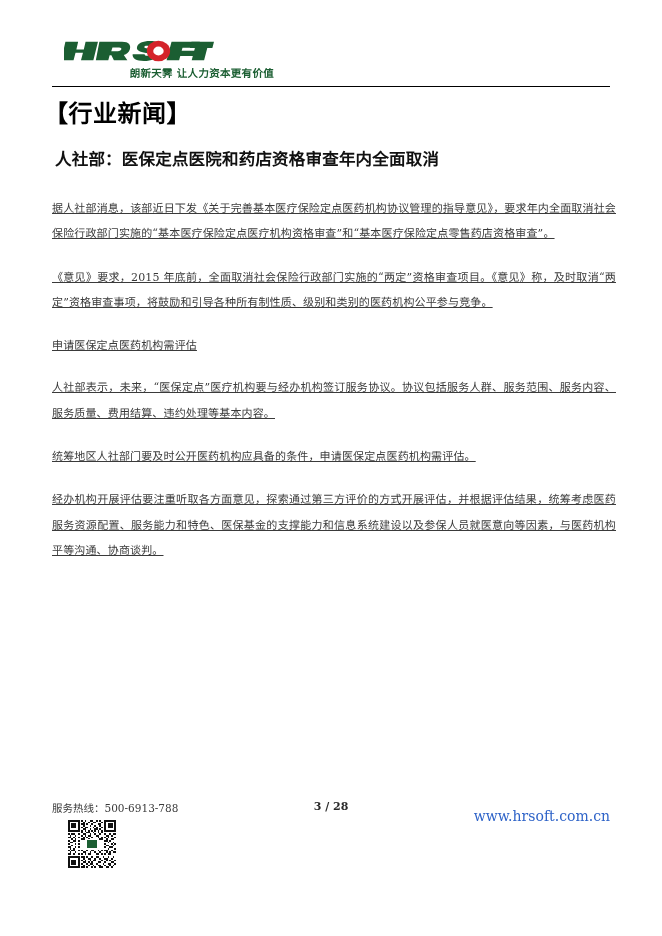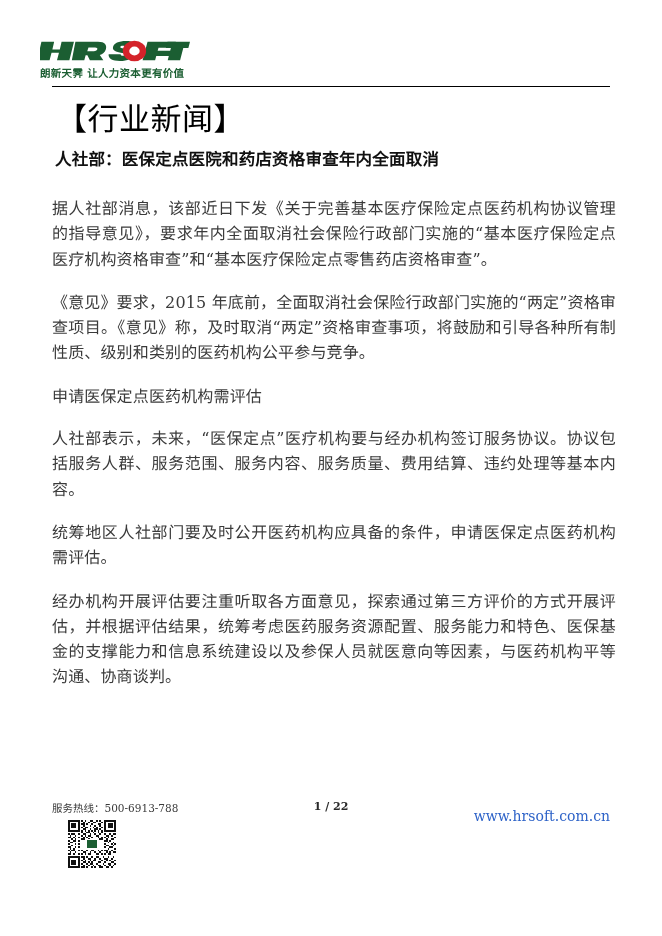--- a/index.html
+++ b/index.html
@@ -29,23 +29,24 @@
   
   .header {
     position: absolute;
     left: 0;
     top: 0;
     width: 662px;
     height: 92px;
   }
   .logo-block {
     position: absolute;
-    left: 40px;
+    left: 64px;
     top: 36px;
     width: 210px;
+    text-align: right;
   }
   .logo-wordmark {
     height: 30px;
     display: block;
   }
   .logo-tagline {
     margin-top: 1px;
     font-family: "DejaVu Sans", "Liberation Sans", sans-serif;
     font-size: 10.5px;
     font-weight: bold;
@@ -59,25 +60,25 @@
     left: 52px;
     top: 86px;
     width: 558px;
     height: 0;
     border-top: 1.4px solid #000000;
   }
 
   
   .section-title {
     position: absolute;
-    left: 56px;
+    left: 44px;
     top: 94px;
     font-family: "DejaVu Serif", "Liberation Serif", serif;
-    font-size: 31px;
-    font-weight: normal;
+    font-size: 24px;
+    font-weight: bold;
     letter-spacing: 0.5px;
     color: #000;
     white-space: nowrap;
   }
   .article-title {
     position: absolute;
     left: 55px;
     top: 148px;
     width: 560px;
     font-family: "DejaVu Serif", "Liberation Serif", serif;
@@ -90,26 +91,27 @@
 
   
   .body-col {
     position: absolute;
     left: 52px;
     top: 196px;
     width: 564px;
   }
   .para {
     font-family: "DejaVu Serif", "Liberation Serif", serif;
-    font-size: 16px;
+    font-size: 11px;
     line-height: 25.3px;
     color: #3a3a3a;
     text-align: justify;
     margin: 0 0 18px 0;
     letter-spacing: 0.15px;
+    text-decoration: underline;
   }
   .para.indent {
     text-indent: 0;
   }
   .para.sub {
     margin-bottom: 17px;
   }
 
   
   .footer-rule {
@@ -216,21 +218,21 @@
     <p class="para sub">申请医保定点医药机构需评估</p>
     <p class="para indent">人社部表示，未来，“医保定点”医疗机构要与经办机构签订服务协议。协议包括服务人群、服务范围、服务内容、服务质量、费用结算、违约处理等基本内容。</p>
     <p class="para indent">统筹地区人社部门要及时公开医药机构应具备的条件，申请医保定点医药机构需评估。</p>
     <p class="para indent">经办机构开展评估要注重听取各方面意见，探索通过第三方评价的方式开展评估，并根据评估结果，统筹考虑医药服务资源配置、服务能力和特色、医保基金的支撑能力和信息系统建设以及参保人员就医意向等因素，与医药机构平等沟通、协商谈判。</p>
   </div>
 
   <div class="footer-rule"></div>
 
   <div class="footer">
     <span class="footer-left">服务热线：500-6913-788</span>
-    <span class="footer-center">1 / 22</span>
+    <span class="footer-center">3 / 28</span>
     <a class="footer-right" href="#">www.hrsoft.com.cn</a>
   </div>
 
   <div class="qr-wrap">
     <svg viewBox="0 0 29 29" width="48" height="48" shape-rendering="crispEdges" aria-hidden="true">
       <rect width="29" height="29" fill="#ffffff"></rect>
       <g fill="#111111">
 
         <rect x="0" y="0" width="7" height="1"></rect>
           <rect x="0" y="6" width="7" height="1"></rect>

